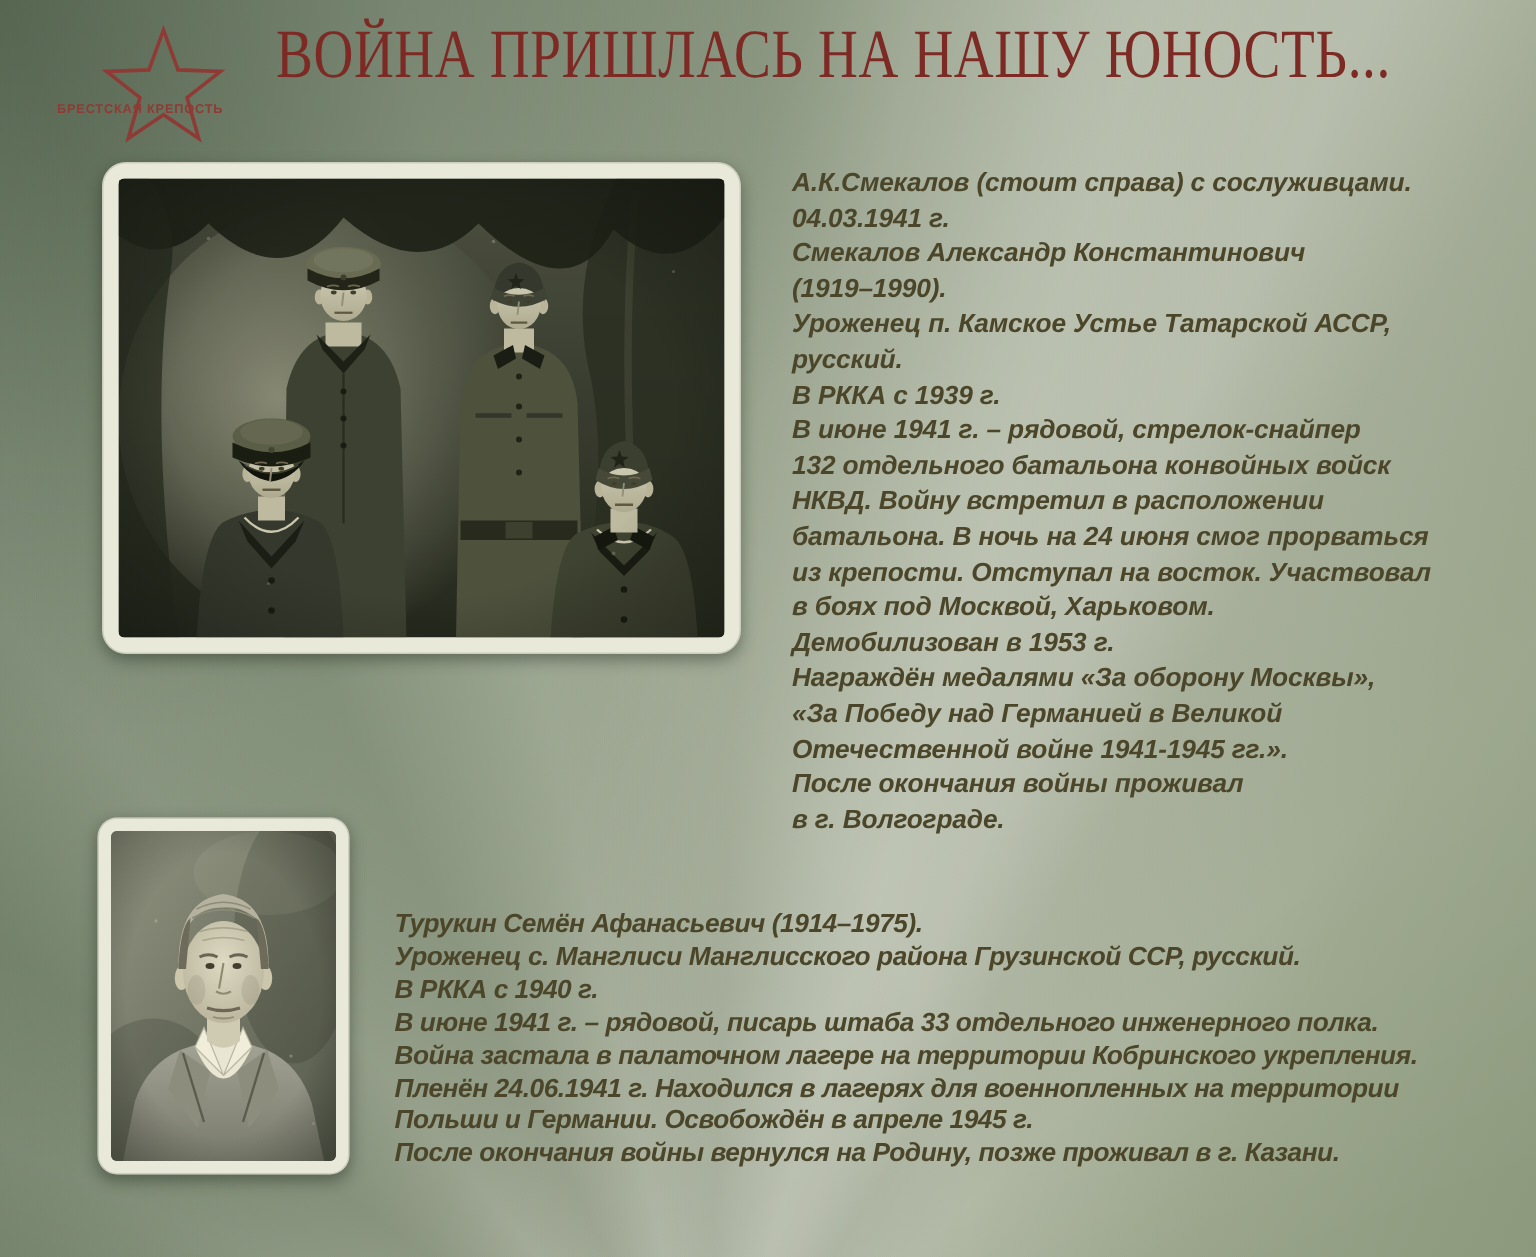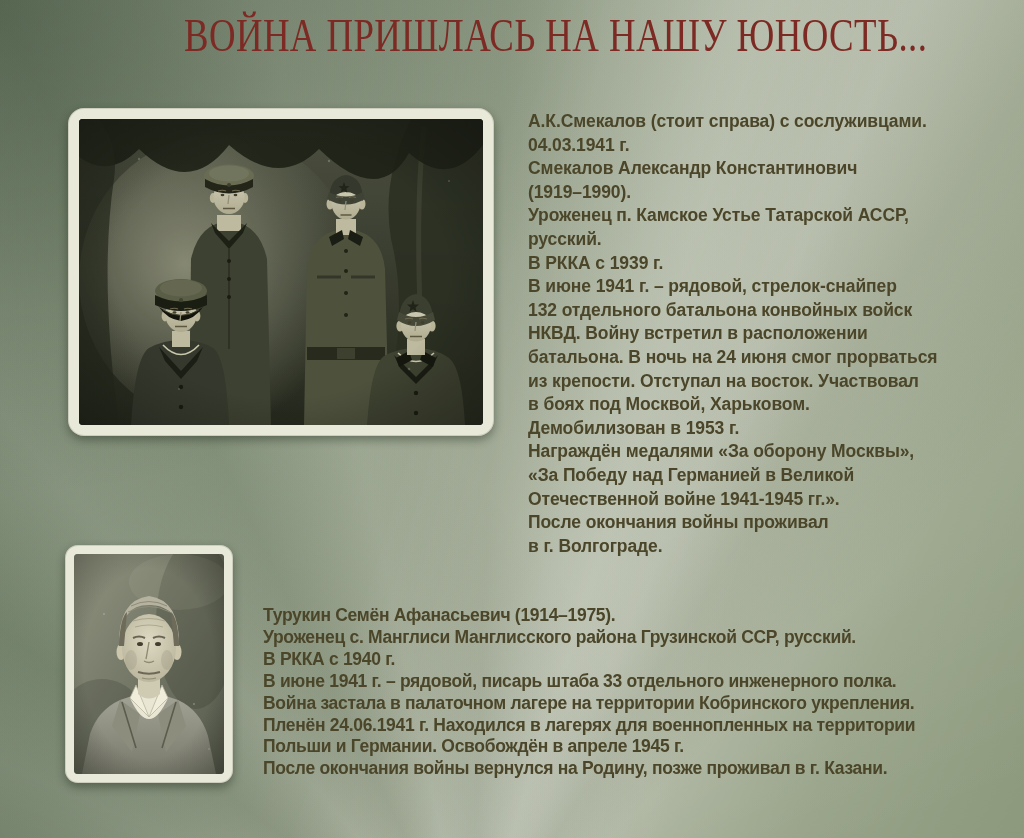--- a/index.html
+++ b/index.html
@@ -38,31 +38,37 @@
     box-shadow:0 4px 10px rgba(15,25,12,.38), inset 0 0 0 1px rgba(120,125,100,.25);
   }
   .frame-group{left:68px;top:108px;width:426px;height:328px;padding:0;}
   .frame-portrait{left:65px;top:545px;width:168px;height:238px;border-radius:13px;}
   .photo-inner{position:absolute;left:11px;top:11px;border-radius:4px;overflow:hidden;
     box-shadow:inset 0 0 0 1px rgba(30,35,22,.45);}
   .frame-group .photo-inner{width:404px;height:306px;}
   .frame-portrait .photo-inner{left:9px;top:9px;width:150px;height:220px;}
   .photo-inner svg{display:block;}
   .bio{
-    position:absolute;font-weight:700;color:#4b4629;white-space:pre-line;
+    position:absolute;font-weight:700;color:#4b4629;white-space:pre-line;font-style:italic;
   }
   .bio-smekalov{left:528px;top:110px;width:486px;font-size:17.5px;line-height:23.6px;letter-spacing:-.1px;}
   .bio-turukin{left:263px;top:605px;width:775px;font-size:17.5px;line-height:21.9px;letter-spacing:-.3px;}
 </style>
 </head>
 <body>
 
 <div class="page">
   <div class="rays"></div>
 
+  <div class="logo">
+    <svg width="110" height="110" viewBox="0 0 110 110">
+      <polygon points="54,10 63.7,36.6 92,37.6 69.7,55.1 77.5,82.4 54,66.5 30.5,82.4 38.3,55.1 16,37.6 44.3,36.6" fill="none" stroke="#8f3b35" stroke-width="2.4"></polygon>
+    </svg>
+    <span class="logo-label">БРЕСТСКАЯ КРЕПОСТЬ</span>
+  </div>
   <h1 class="title">ВОЙНА ПРИШЛАСЬ НА НАШУ ЮНОСТЬ...</h1>
 
   <div class="photo-frame frame-group">
     <div class="photo-inner">
       <svg viewBox="0 0 404 306" width="404" height="306" preserveAspectRatio="none">
         <defs>
           <linearGradient id="pgbg" x1="0" y1="0" x2="0" y2="1">
             <stop offset="0" stop-color="#4a4e3f"></stop>
               <stop offset="1" stop-color="#20241a"></stop>
           </linearGradient>

